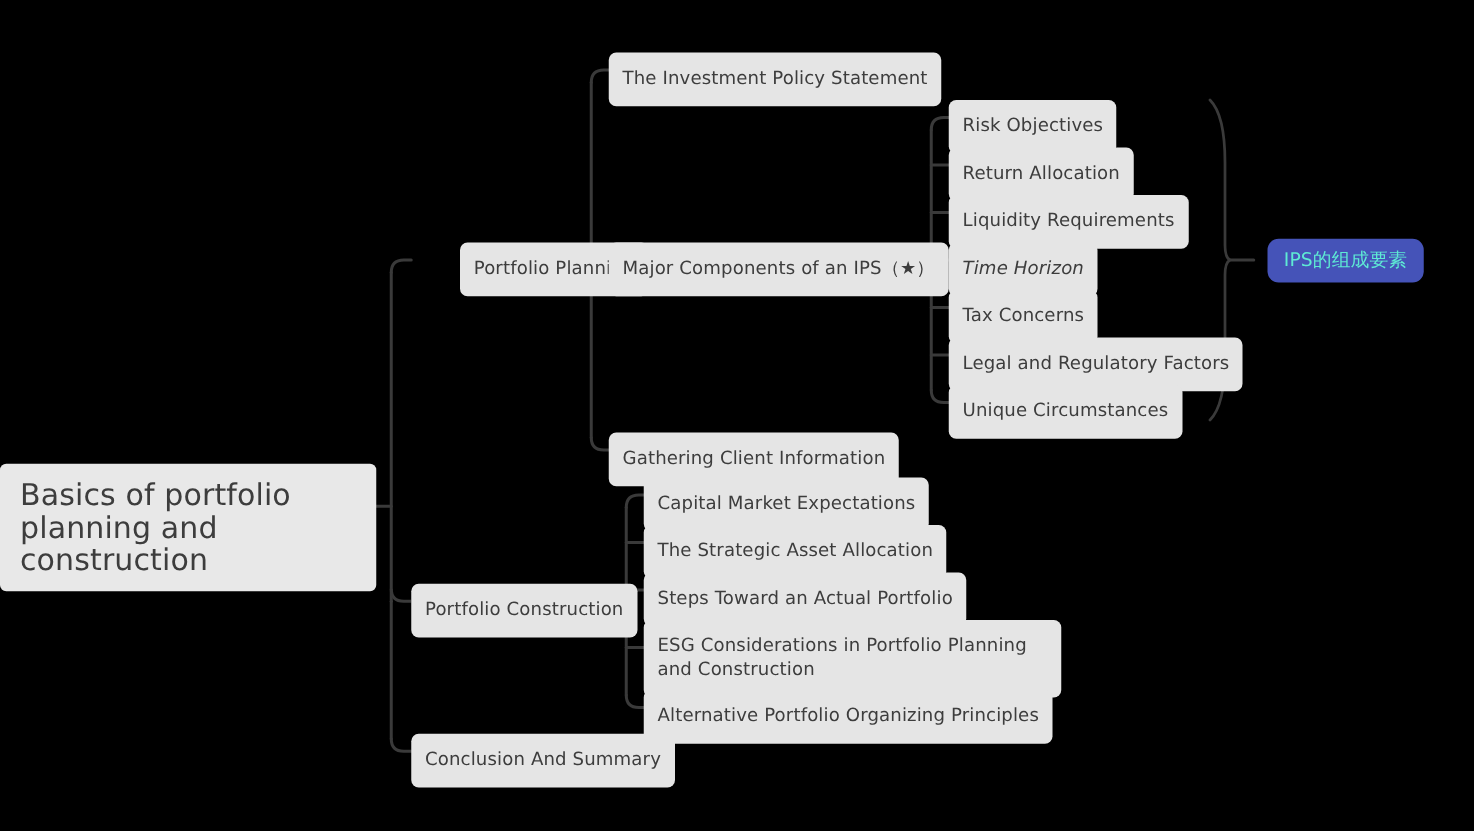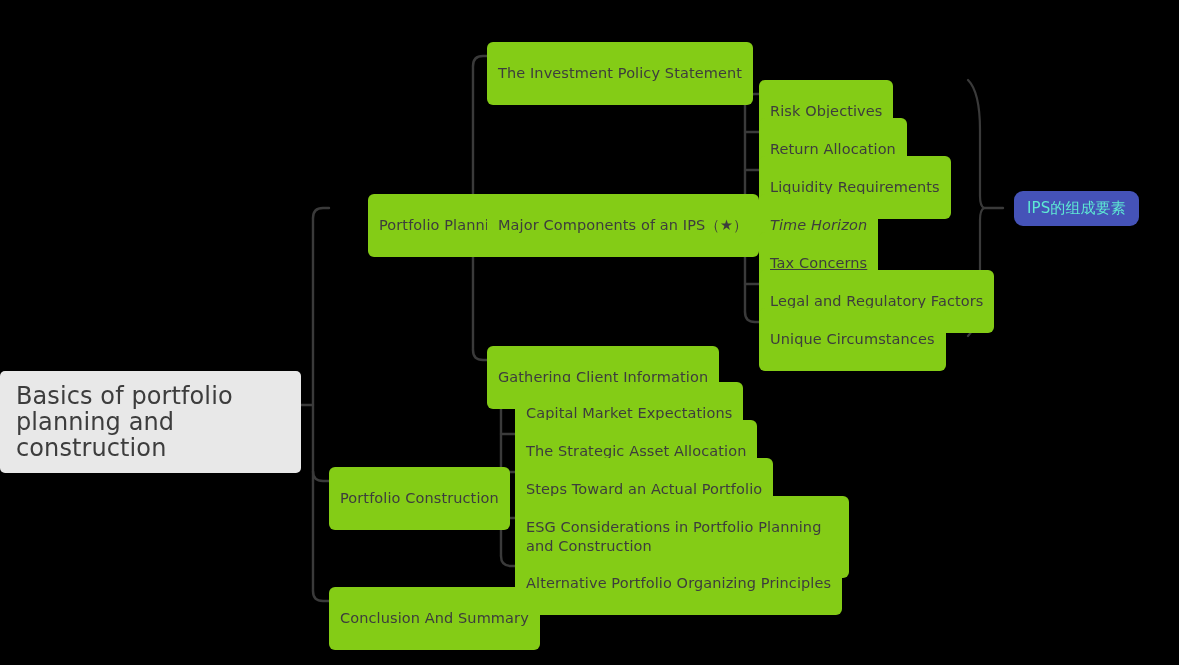--- a/index.html
+++ b/index.html
@@ -18,27 +18,27 @@
   #links {
     position: absolute;
     left: 0; top: 0;
     width: 1179px;
     height: 665px;
     pointer-events: none;
   }
   .node {
     position: absolute;
     box-sizing: border-box;
-    background: #84cc16;
+    background: #e5e5e5;
     color: #3d3d3d;
     border-radius: 6px;
     font-size: 14.5px;
     line-height: 19px;
     letter-spacing: 0.1px;
-    padding: 22px 11px;
+    padding: 12px 11px;
     white-space: nowrap;
     display: flex;
     align-items: center;
   }
   .node.root {
     background: #e8e8e8;
     color: #3d3d3d;
     font-size: 24px;
     line-height: 26px;
     padding: 12px 16px;
@@ -124,21 +124,21 @@
   <div class="node" style="left:487px; top:346px;">Gathering Client Information</div>
 
   <div class="node" style="left:759px; top:80px;">Risk Objectives</div>
 
   <div class="node" style="left:759px; top:118px;">Return Allocation</div>
 
   <div class="node" style="left:759px; top:156px;">Liquidity Requirements</div>
 
   <div class="node" style="left:759px; top:194px;font-style:italic;">Time Horizon</div>
 
-  <div class="node" style="left:759px; top:232px;text-decoration:underline;">Tax Concerns</div>
+  <div class="node" style="left:759px; top:232px;">Tax Concerns</div>
 
   <div class="node" style="left:759px; top:270px;">Legal and Regulatory Factors</div>
 
   <div class="node" style="left:759px; top:308px;">Unique Circumstances</div>
 
   <div class="node highlight" style="left:1003px; top:191px;">IPS的组成要素</div>
 
   <div class="node" style="left:515px; top:382px;">Capital Market Expectations</div>
 
   <div class="node" style="left:515px; top:420px;">The Strategic Asset Allocation</div>

